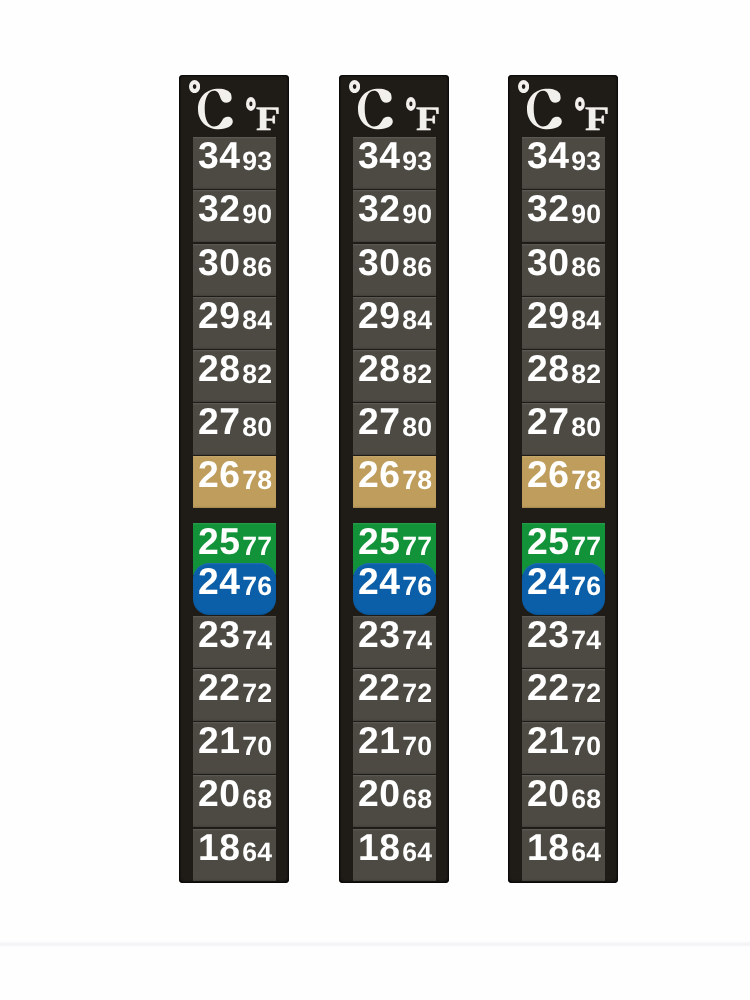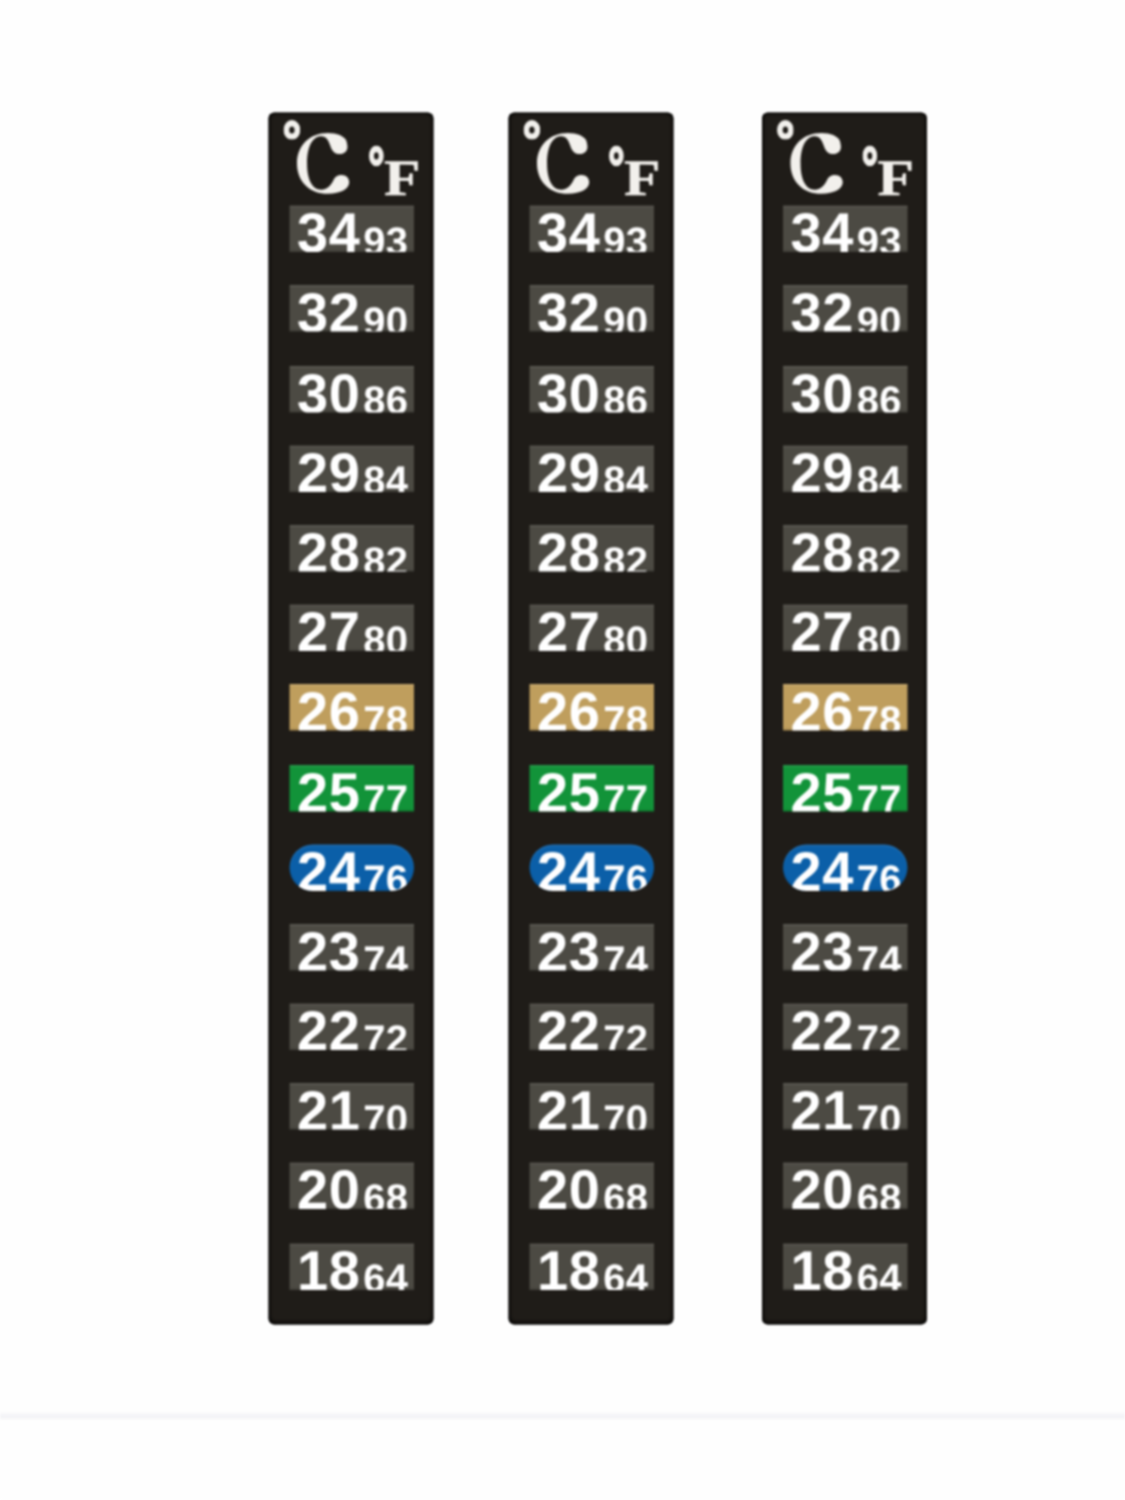--- a/index.html
+++ b/index.html
@@ -70,30 +70,30 @@
     width: 39.6px;
     height: 42.3px;
     overflow: visible;
   }
   .svg-degf { position: absolute; left: 66.9px; top: 21.9px; width: 9.8px; height: 13.9px; }
   .g-f    { left: 76.5px; top: 27.7px; font-size: 34px; -webkit-text-stroke: 0.35px #f2f0ec; transform: scaleX(1.17); transform-origin: left top; }
   .cell {
     position: absolute;
     left: 14px;
     width: 83px;
-    height: 31px;
+    height: 52px;
     background: #4c4a43;
     box-sizing: border-box;
     overflow: hidden;
     box-shadow: inset 0 1.5px 1.5px -0.5px rgba(255,255,255,0.10),
                 inset 0 -1.5px 2px -1px rgba(0,0,0,0.22);
   }
   .tone-gray  { background: #4c4a43; }
   .tone-tan   { background: #bf9e5d; }
-  .tone-green { background: #129339; }
+  .tone-green { background: #129339; margin-top: 13px; }
   .tone-blue  { background: #0b5fa8; border-radius: 16px; }
   .cell .c {
     position: absolute;
     left: 5.07px;
     top: 0;
     font-weight: bold;
     color: #ffffff;
     font-size: 37.3px;
     line-height: 1;
     letter-spacing: 0.4px;

